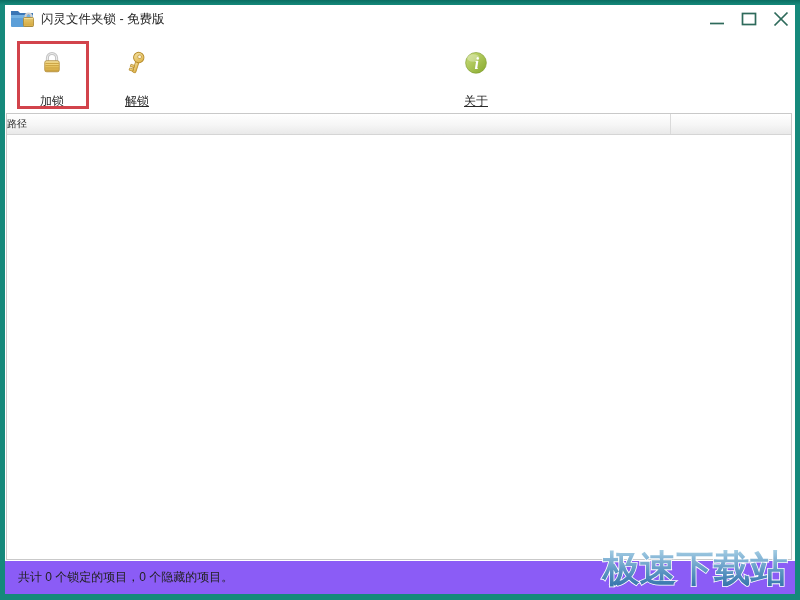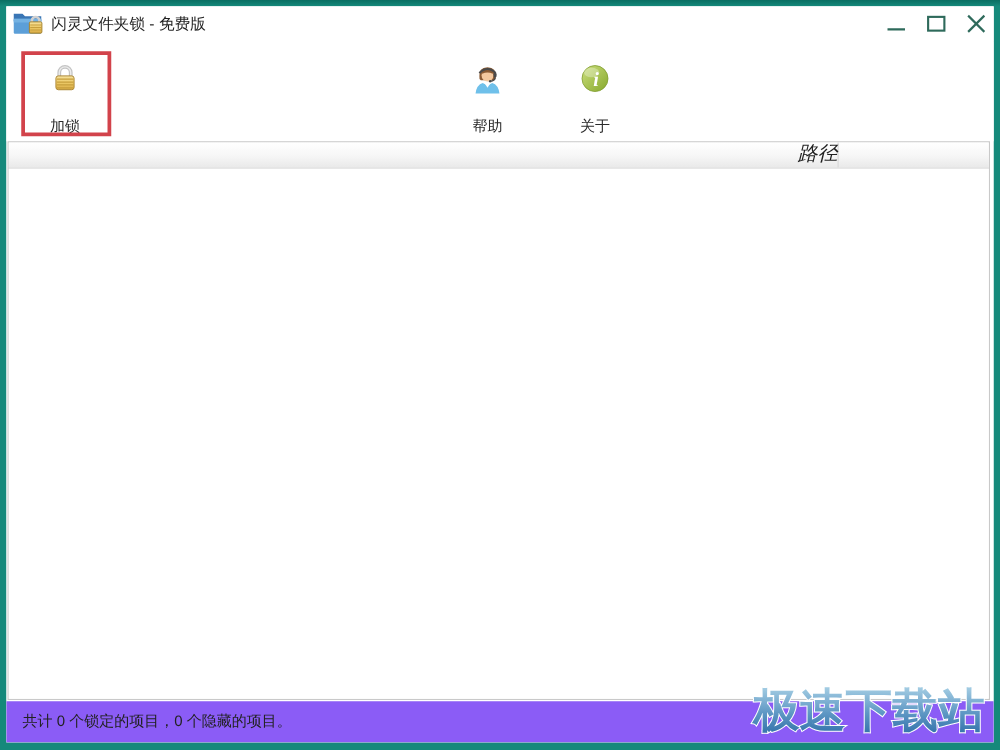--- a/index.html
+++ b/index.html
@@ -25,40 +25,39 @@
   .win-controls { position: absolute; right: 2px; top: 5px; display: flex; gap: 8px; }
   .win-btn { width: 24px; height: 18px; display: flex; align-items: center; justify-content: center; cursor: default; }
 
   
   .toolbar { position: absolute; left: 0; top: 28px; width: 100%; height: 80px; background: #fff; }
   .tbtn {
     position: absolute; top: 17px; width: 70px; height: 58px;
     display: flex; flex-direction: column; align-items: center;
   }
   .ticon { width: 34px; height: 34px; display: block; }
-  .tlabel { margin-top: 18px; font-size: 12px; color: #2a2a2a; line-height: 14px; white-space: nowrap; }
+  .tlabel { margin-top: 18px; font-size: 12px; color: #2a2a2a; line-height: 14px; white-space: nowrap; text-decoration: underline; }
   .annotation-box {
     position: absolute; left: 12px; top: 8px; width: 72px; height: 68px;
     border: 3px solid #d2434b; pointer-events: none;
   }
 
   
   .listview {
     position: absolute; left: 1px; top: 108px; width: 786px; height: 447px;
     border: 1px solid #c9c9c9; background: #fff;
   }
   .lv-header {
     display: flex; height: 21px;
     background: linear-gradient(180deg, #ffffff 0%, #f6f6f6 55%, #e9e9e9 100%);
     border-bottom: 1px solid #d5d5d5;
   }
   .col-path {
-    width: 664px; text-align: right; line-height: 20px; font-size: 16px; color: #1f1f1f;
+    width: 664px; text-align: left; line-height: 20px; font-size: 10px; color: #1f1f1f;
     border-right: 1px solid #dadada;
-    font-style: italic;
   }
   .col-extra { flex: 1; }
   .lv-body { position: absolute; left: 0; top: 21px; right: 0; bottom: 0; background: #fff; }
 
   
   .statusbar { position: absolute; left: 0; top: 556px; width: 100%; height: 33px; background: #8b5cf6; }
   .status-text { display: block; padding-left: 13px; line-height: 32px; font-size: 12px; color: #222; white-space: nowrap; }
 
   
   .watermark { position: absolute; right: 4px; bottom: 3px; }
@@ -142,37 +141,35 @@
           <g stroke="#c79f3e" stroke-width="1.3">
             <line x1="8.5" y1="17.5" x2="26" y2="17.5"></line>
               <line x1="8.5" y1="20.5" x2="26" y2="20.5"></line>
             <line x1="8.5" y1="23.5" x2="26" y2="23.5"></line>
               <line x1="8.5" y1="26.5" x2="26" y2="26.5"></line>
           </g>
         </svg>
         <span class="tlabel">加锁</span>
       </div>
 
+      <div class="tbtn" style="left:97px">
+        <svg class="ticon" viewBox="0 0 34 34">
+          <g transform="rotate(18 17 17)">
+            <rect x="14.8" y="13" width="4.4" height="17" rx="1" fill="url(#g-key)" stroke="#b58a2a" stroke-width="1"></rect>
+            <rect x="10" y="21" width="5.2" height="3" fill="url(#g-key)" stroke="#b58a2a" stroke-width="0.9"></rect>
+            <rect x="10" y="26" width="5.2" height="3" fill="url(#g-key)" stroke="#b58a2a" stroke-width="0.9"></rect>
+            <circle cx="17" cy="9.5" r="6.8" fill="url(#g-key)" stroke="#b58a2a" stroke-width="1.2"></circle>
+            <circle cx="17.7" cy="8.2" r="2.4" fill="#fdf6e2" stroke="#b58a2a" stroke-width="0.8"></circle>
+          </g>
+        </svg>
+        <span class="tlabel">解锁</span>
+      </div>
 
 
 
-      <div class="tbtn" style="left:350px">
-        <svg class="ticon" viewBox="0 0 34 34">
-          <path d="M8.5 14 Q7.5 5.5 17 5 Q26.5 5.5 25.5 14 Q26 17 24 18.5 L10 18.5 Q8 17 8.5 14 Z" fill="#8a5a33"></path>
-          <ellipse cx="17" cy="13.5" rx="6.2" ry="6.5" fill="#f4c89e"></ellipse>
-          <path d="M10.8 10.5 Q17 7.2 23.2 10.5" stroke="#8a5a33" stroke-width="3" fill="none"></path>
-          <path d="M8.5 11 Q17 2.5 25.5 11" stroke="#4a4a4a" stroke-width="2.2" fill="none"></path>
-          <rect x="23.3" y="10.8" width="3.2" height="4.8" rx="1.4" fill="#4a4a4a"></rect>
-          <path d="M25 15.5 Q25 19.5 20 19.5" stroke="#4a4a4a" stroke-width="1.4" fill="none"></path>
-          <circle cx="19.8" cy="19.5" r="1.3" fill="#4a4a4a"></circle>
-          <path d="M4.5 32.5 Q5.5 23.5 12 21.5 L17 24 L22 21.5 Q28.5 23.5 29.5 32.5 Z" fill="#6fc0ea"></path>
-          <path d="M13.5 21 L17 26.5 L20.5 21 L17 22.8 Z" fill="#ffffff"></path>
-        </svg>
-        <span class="tlabel">帮助</span>
-      </div>
 
       <div class="tbtn" style="left:436px">
         <svg class="ticon" viewBox="0 0 34 34">
           <circle cx="17" cy="16.8" r="13.6" fill="url(#g-green)" stroke="#7d9a2c" stroke-width="0.8"></circle>
           <ellipse cx="13.5" cy="10.5" rx="8" ry="5" fill="rgba(255,255,255,0.30)"></ellipse>
           <text x="18" y="24.5" text-anchor="middle" font-size="21" font-style="italic" font-weight="bold" font-family="'Liberation Serif', serif" fill="#ffffff">i</text>
         </svg>
         <span class="tlabel">关于</span>
       </div>
 

